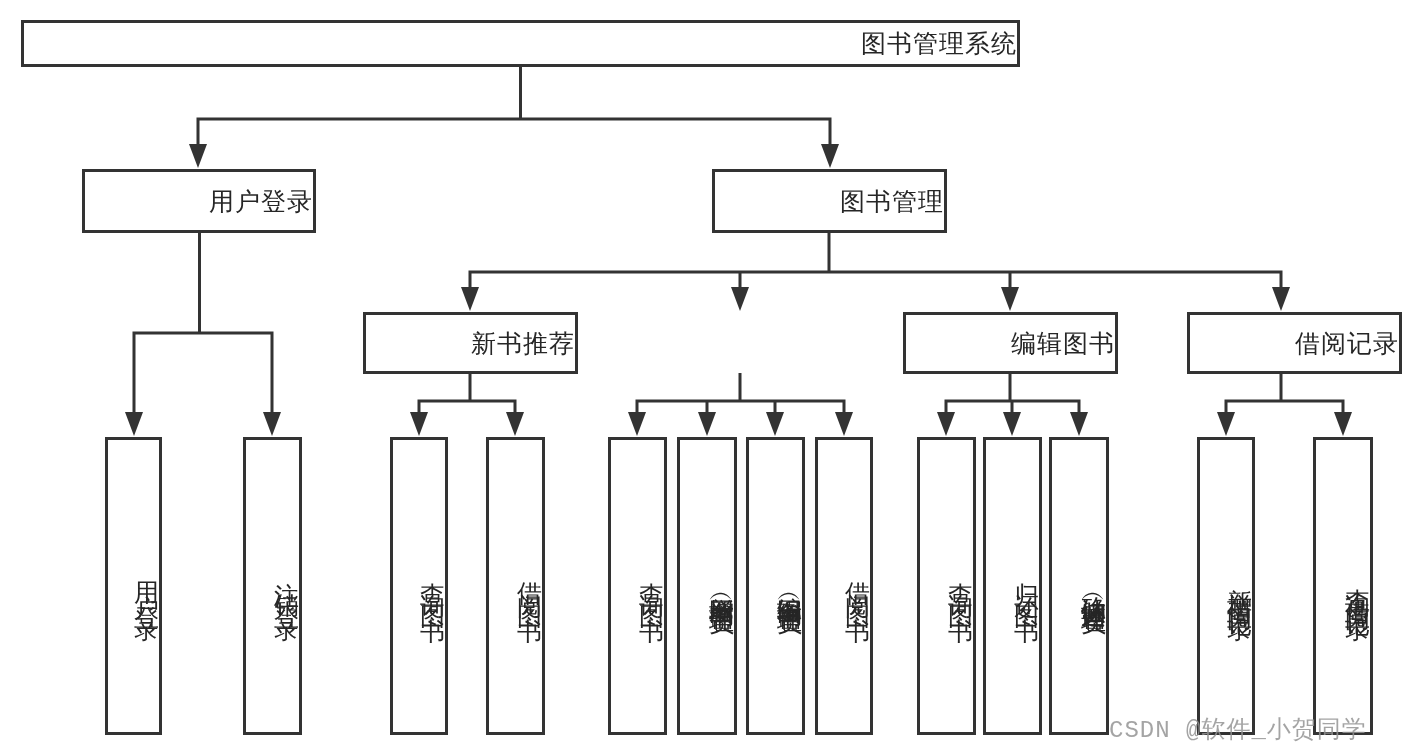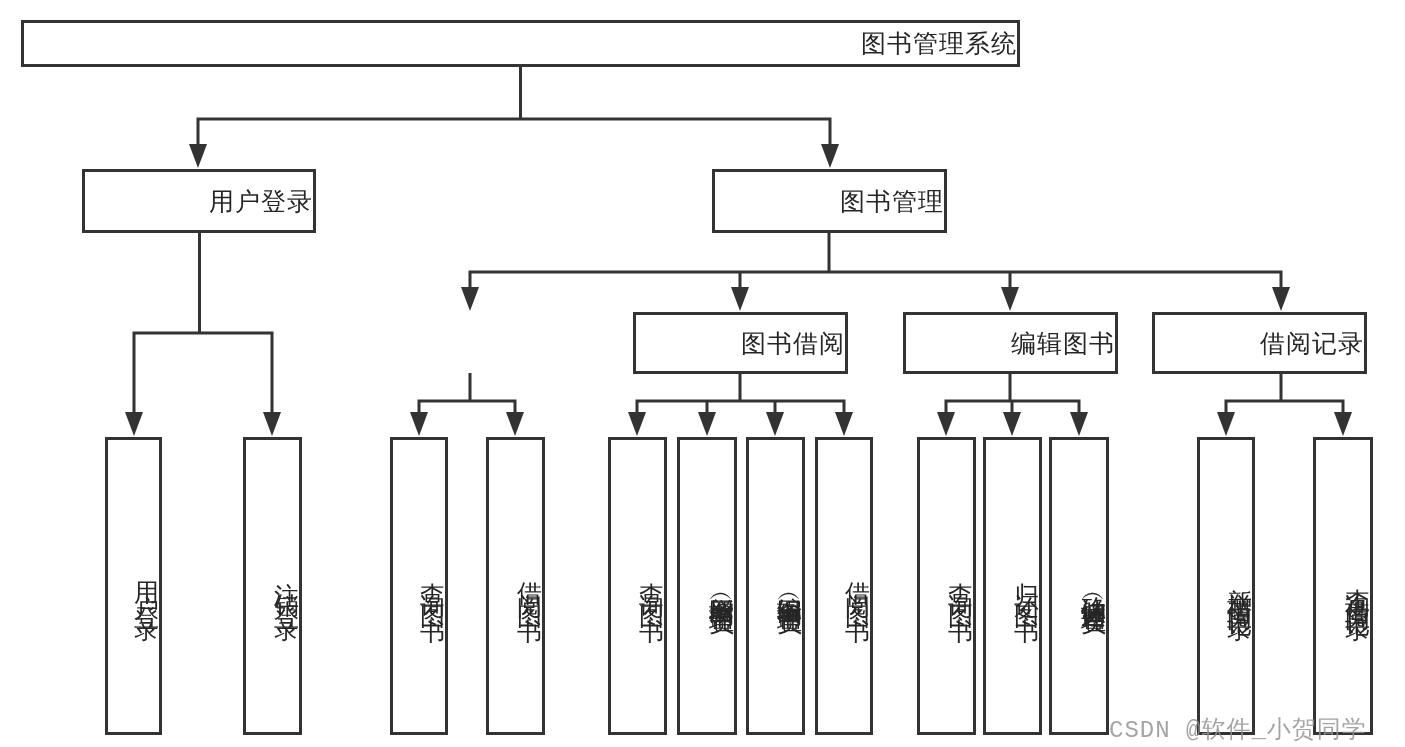--- a/index.html
+++ b/index.html
@@ -73,27 +73,27 @@
     <span class="hlabel">图书管理系统</span>
   </div>
 
   <div class="box" style="left:82px;top:169px;width:234px;height:64px">
     <span class="hlabel">用户登录</span>
   </div>
   <div class="box" style="left:712px;top:169px;width:235px;height:64px">
     <span class="hlabel">图书管理</span>
   </div>
 
-  <div class="box" style="left:633px;top:312px;width:215px;height:62px">
-    <span class="hlabel">图书借阅</span>
+  <div class="box" style="left:363px;top:312px;width:215px;height:62px">
+    <span class="hlabel">新书推荐</span>
   </div>
   <div class="box" style="left:903px;top:312px;width:215px;height:62px">
     <span class="hlabel">编辑图书</span>
   </div>
-  <div class="box" style="left:1152px;top:312px;width:215px;height:62px">
+  <div class="box" style="left:1187px;top:312px;width:215px;height:62px">
     <span class="hlabel">借阅记录</span>
   </div>
 
   <div class="box" style="left:105px;top:437px;width:57px;height:298px">
     <span class="vlabel sp4">用户登录</span>
   </div>
   <div class="box" style="left:243px;top:437px;width:59px;height:298px">
     <span class="vlabel sp4">注销登录</span>
   </div>
 

